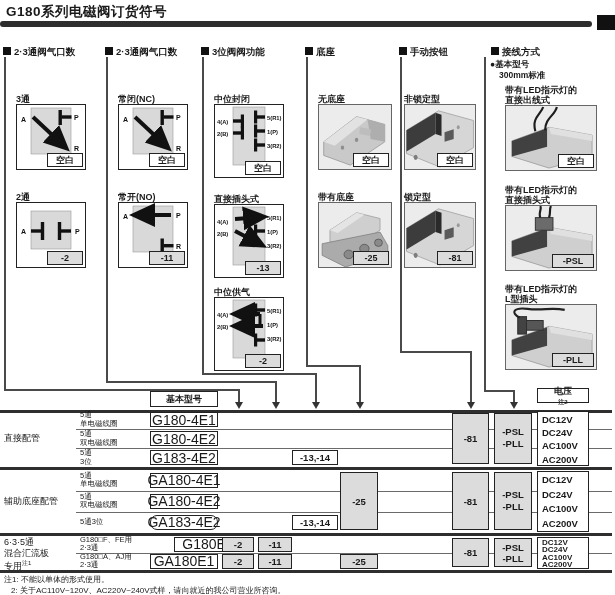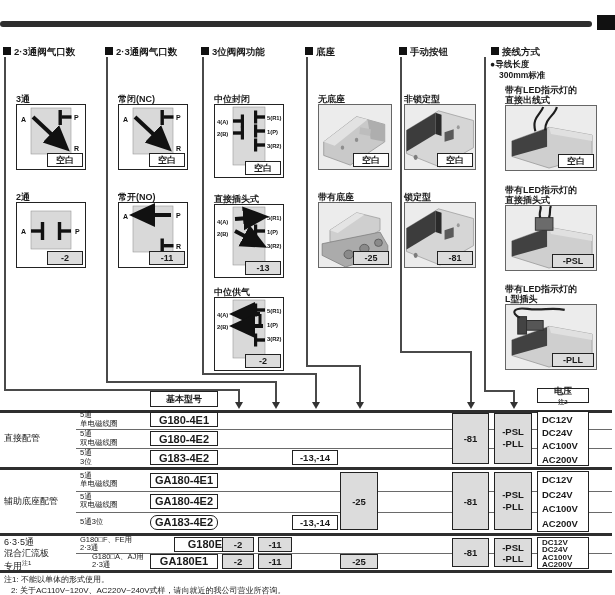--- a/index.html
+++ b/index.html
@@ -19,36 +19,37 @@
   .code{border:1.3px solid #222;font-size:9px;font-weight:bold;text-align:center;
         display:flex;align-items:center;justify-content:center;background:#dcdcdc;}
   .code.blank{background:#fff;}
   .vline{background:#4a4a4a;width:1.5px;}
   .hline{background:#4a4a4a;height:1.5px;}
   .arrowhead{width:0;height:0;border-left:4px solid transparent;border-right:4px solid transparent;border-top:7px solid #333;}
   .thick{background:#2e2e2e;height:2.6px;}
   .thin{background:#6a6a6a;height:1px;}
   .grouplabel{font-size:9px;line-height:10.5px;white-space:nowrap;}
   .sublab{font-size:7.5px;line-height:8.4px;white-space:nowrap;}
-  .model{border:1.3px solid #222;background:#fff;font-weight:bold;font-size:11px;
+  .model{border:1.3px solid #222;background:#fff;font-weight:normal;font-size:14px;
          display:flex;align-items:center;justify-content:center;white-space:nowrap;}
   .opt{border:1.3px solid #222;background:#dcdcdc;font-weight:bold;font-size:9.5px;
        display:flex;align-items:center;justify-content:center;white-space:nowrap;}
   .opt.white{background:#fff;}
   .voltbox{border:1.3px solid #222;background:#fff;font-weight:bold;padding-left:4px;}
   .hdrbox{border:1.2px solid #222;background:#fff;font-size:9px;font-weight:bold;
           display:flex;align-items:center;justify-content:center;white-space:nowrap;}
   .note{font-size:8px;white-space:nowrap;}
   sup.sm{font-size:6px;}
   svg{display:block;}
 </style>
 </head>
 <body>
 
 <div id="page">
+  <div class="abs title">G180系列电磁阀订货符号</div>
   <div class="abs titlebar"></div>
   <div class="abs cornertab"></div>
   <div id="dyn">
       <div class="abs colhead" style="left: 3px; top: 46px;"><span class="sq"></span><span>2·3通阀气口数</span></div>
       <div class="abs vline" style="left: 4px; top: 57px; height: 332px;"></div>
       <div class="abs hline" style="left: 4px; top: 389px; width: 235.5px;"></div>
       <div class="abs vline" style="left: 238px; top: 389px; height: 14px;"></div>
       <div class="abs arrowhead" style="left: 234.8px; top: 402px;"></div>
       <div class="abs itemlabel" style="left: 16px; top: 93px;">3通</div>
       <div class="abs symbox" style="left: 16px; top: 104px; width: 70px; height: 66px;">
@@ -256,21 +257,21 @@
     <polygon points="2,26 44,6 90,16 90,44 46,64 2,50" fill="#d6d6d6" stroke="#979797" stroke-width="0.8"></polygon>
     <polygon points="2,26 40,8 40,30 2,48" fill="#3c3c3c"></polygon>
     <polygon points="40,8 48,10 48,32 40,30" fill="#2a2a2a"></polygon>
     <polygon points="52,28 64,25 64,35 52,38" fill="#5a5a5a"></polygon>
     <circle cx="14" cy="54" r="2.6" fill="#7c7c7c"></circle>
           <circle cx="70" cy="23" r="2" fill="#9a9a9a"></circle>
         </svg>
         <div class="abs code" style="right: 2px; bottom: 2px; width: 36px; height: 14px;">-81</div>
       </div>
       <div class="abs colhead" style="left: 483px; top: 46px; padding-left: 8px;"><span class="sq"></span><span>接线方式</span></div>
-      <div class="abs subbullet" style="left: 490px; top: 59px;">●导线长度</div>
+      <div class="abs subbullet" style="left: 490px; top: 59px;">●基本型号</div>
       <div class="abs subbullet" style="left: 499px; top: 70px;">300mm标准</div>
       <div class="abs vline" style="left: 484px; top: 57px; height: 333px;"></div>
       <div class="abs hline" style="left: 484px; top: 390px; width: 30.5px;"></div>
       <div class="abs vline" style="left: 513px; top: 390px; height: 13px;"></div>
       <div class="abs arrowhead" style="left: 509.8px; top: 402px;"></div>
       <div class="abs itemlabel" style="left: 505px; top: 84px;">带有LED指示灯的</div>
       <div class="abs itemlabel" style="left: 505px; top: 94px;">直接出线式</div>
       <div class="abs photobox" style="left: 505px; top: 105px; width: 92px; height: 66px;">
         <svg width="90" height="64" viewBox="0 0 92 66" preserveAspectRatio="none">
     <polygon points="6,36 44,22 88,30 88,52 44,64 6,52" fill="#cfcfcf" stroke="#979797" stroke-width="0.8"></polygon>
@@ -386,21 +387,21 @@
         <div>混合汇流板</div>
         <div>专用<sup class="sm">注1</sup></div>
       </div>
       <div class="abs sublab" style="left: 80px; top: 535.8px;">
         <div>G180□F、FE用</div>
         <div>2·3通</div>
       </div>
       <div class="abs model" style="left: 150px; top: 536.7px; width: 68px; height: 15px; margin-left: 24px;">G180E1</div>
       <div class="abs opt" style="left: 222px; top: 537px; width: 32px; height: 14.5px;">-2</div>
       <div class="abs opt" style="left: 258px; top: 537px; width: 34px; height: 14.5px;">-11</div>
-      <div class="abs sublab" style="left: 80px; top: 553px; margin-left: 12px;">
+      <div class="abs sublab" style="left: 80px; top: 553px;">
         <div>G180□A、AJ用</div>
         <div>2·3通</div>
       </div>
       <div class="abs model" style="left: 150px; top: 553.9px; width: 68px; height: 15px;">GA180E1</div>
       <div class="abs opt" style="left: 222px; top: 554.2px; width: 32px; height: 14.5px;">-2</div>
       <div class="abs opt" style="left: 258px; top: 554.2px; width: 34px; height: 14.5px;">-11</div>
       <div class="abs opt" style="left: 340px; top: 554.2px; width: 38px; height: 14.5px;">-25</div>
       <div class="abs opt" style="left: 452px; top: 538.2px; width: 37px; height: 29.2px;">-81</div>
       <div class="abs opt" style="left: 494px; top: 538.2px; width: 38px; height: 29.2px; flex-direction: column; line-height: 11px;">
         <div>-PSL</div>

